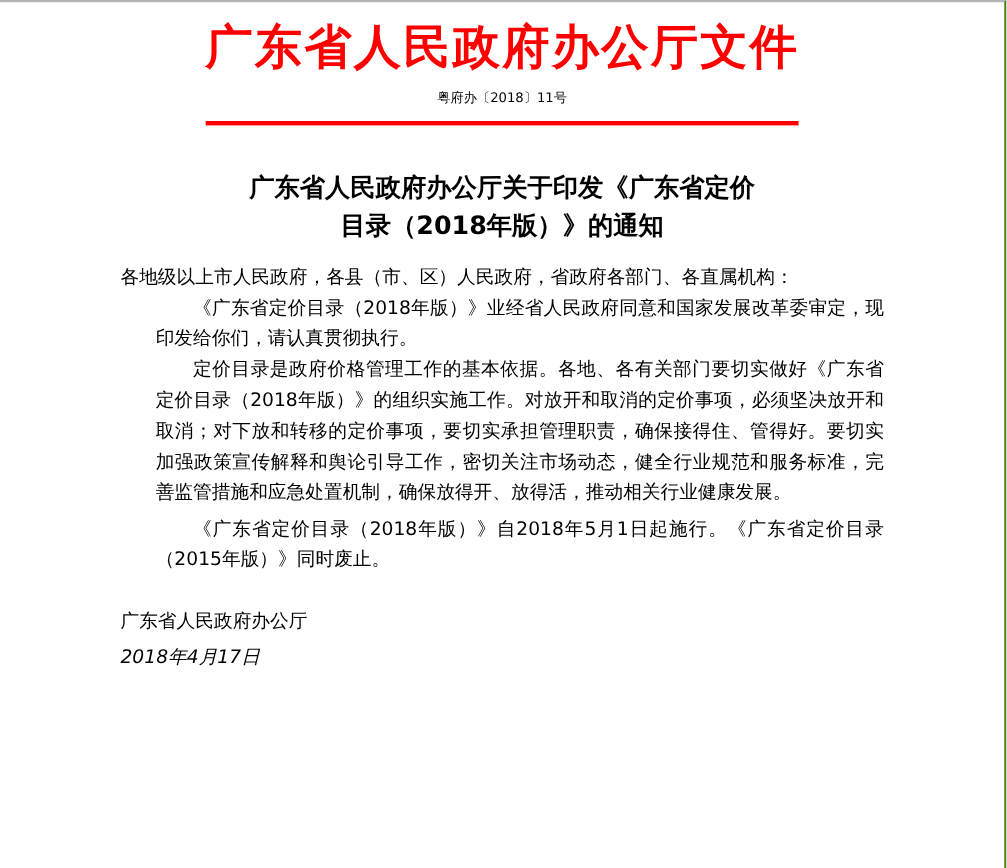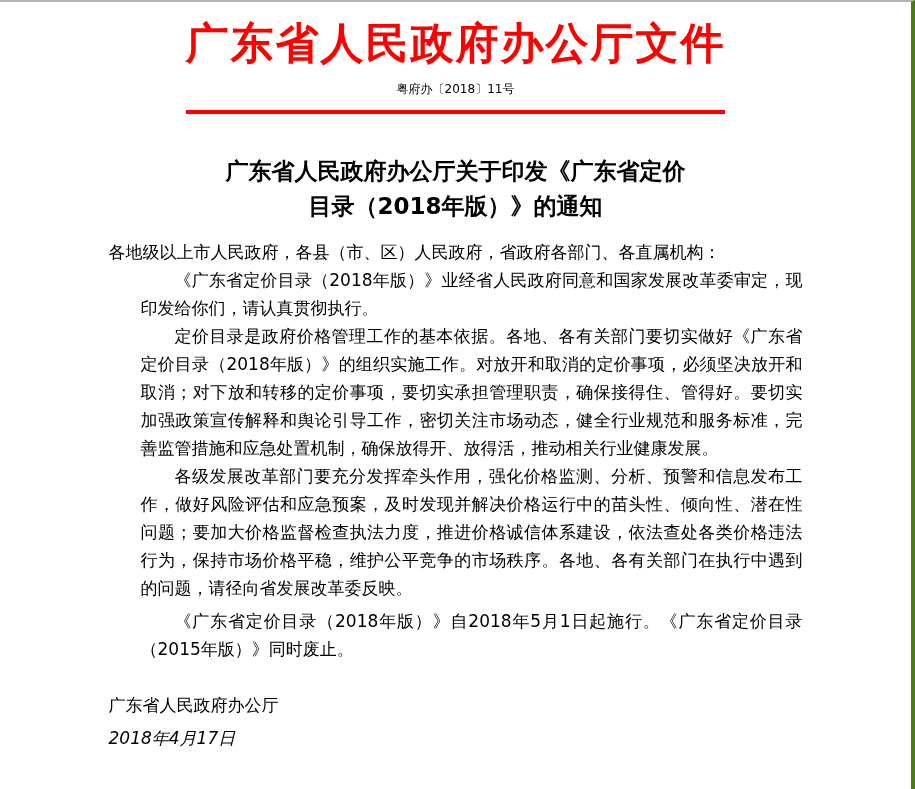--- a/index.html
+++ b/index.html
@@ -3,21 +3,21 @@
 <meta charset="utf-8">
 <style>
   * { margin: 0; padding: 0; box-sizing: border-box; }
   html, body { background: #ffffff; }
   .page {
     position: relative;
     width: 915px;
     height: 789px;
     background: #ffffff;
     border-top: 2px solid #b4b4b4;
-    border-right: 4px solid #4d7c0f;
+    border-right: 2px solid #4d7c0f;
     font-family: "DejaVu Sans", sans-serif;
     color: #000000;
     overflow: hidden;
   }
   .red-header {
     margin-top: 16px;
     text-align: center;
     color: var(--accent, #ff0000);
     font-weight: bold;
     font-size: 43px;
@@ -75,21 +75,20 @@
 
   <div class="doc-title">
     <div>广东省人民政府办公厅关于印发《广东省定价</div>
     <div>目录（2018年版）》的通知</div>
   </div>
 
   <div class="content">
     <p>各地级以上市人民政府，各县（市、区）人民政府，省政府各部门、各直属机构：</p>
     <p class="indent">《广东省定价目录（2018年版）》业经省人民政府同意和国家发展改革委审定，现印发给你们，请认真贯彻执行。</p>
     <p class="indent">定价目录是政府价格管理工作的基本依据。各地、各有关部门要切实做好《广东省定价目录（2018年版）》的组织实施工作。对放开和取消的定价事项，必须坚决放开和取消；对下放和转移的定价事项，要切实承担管理职责，确保接得住、管得好。要切实加强政策宣传解释和舆论引导工作，密切关注市场动态，健全行业规范和服务标准，完善监管措施和应急处置机制，确保放得开、放得活，推动相关行业健康发展。</p>
-    <p class="indent">各级发展改革部门要充分发挥牵头作用，强化价格监测、分析、预警和信息发布工作，做好风险评估和应急预案，及时发现并解决价格运行中的苗头性、倾向性、潜在性问题；要加大价格监督检查执法力度，推进价格诚信体系建设，依法查处各类价格违法行为，保持市场价格平稳，维护公平竞争的市场秩序。各地、各有关部门在执行中遇到的问题，请径向省发展改革委反映。</p>
     <p class="indent gap">《广东省定价目录（2018年版）》自2018年5月1日起施行。《广东省定价目录（2015年版）》同时废止。</p>
 
     <div class="signature">
       <div>广东省人民政府办公厅</div>
       <div class="date">2018年4月17日</div>
     </div>
   </div>
 
 </div>
 

